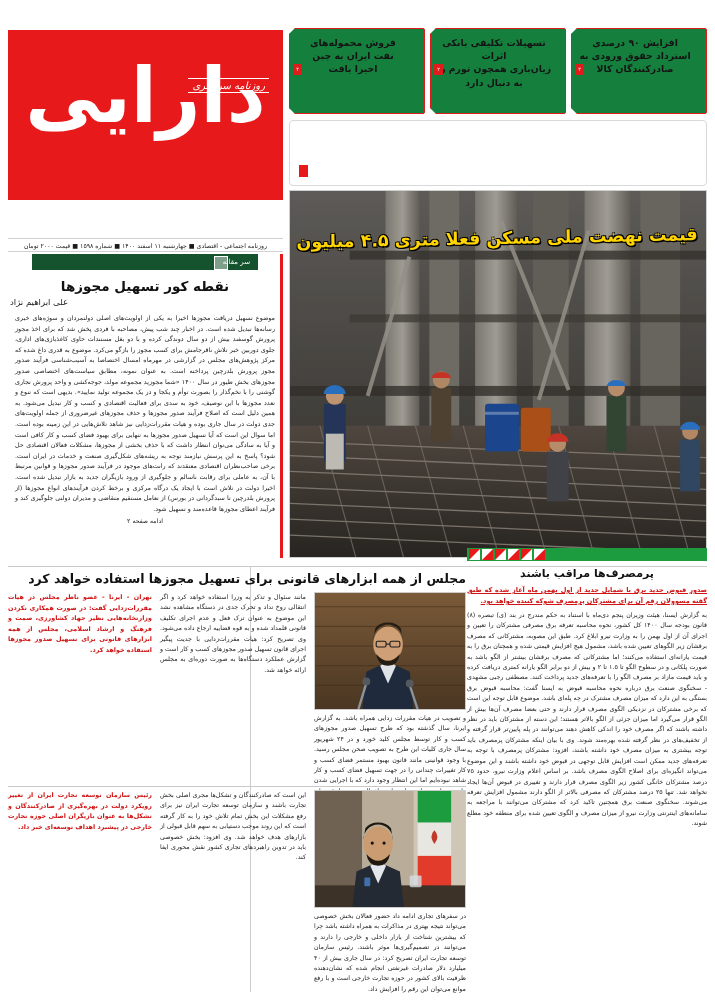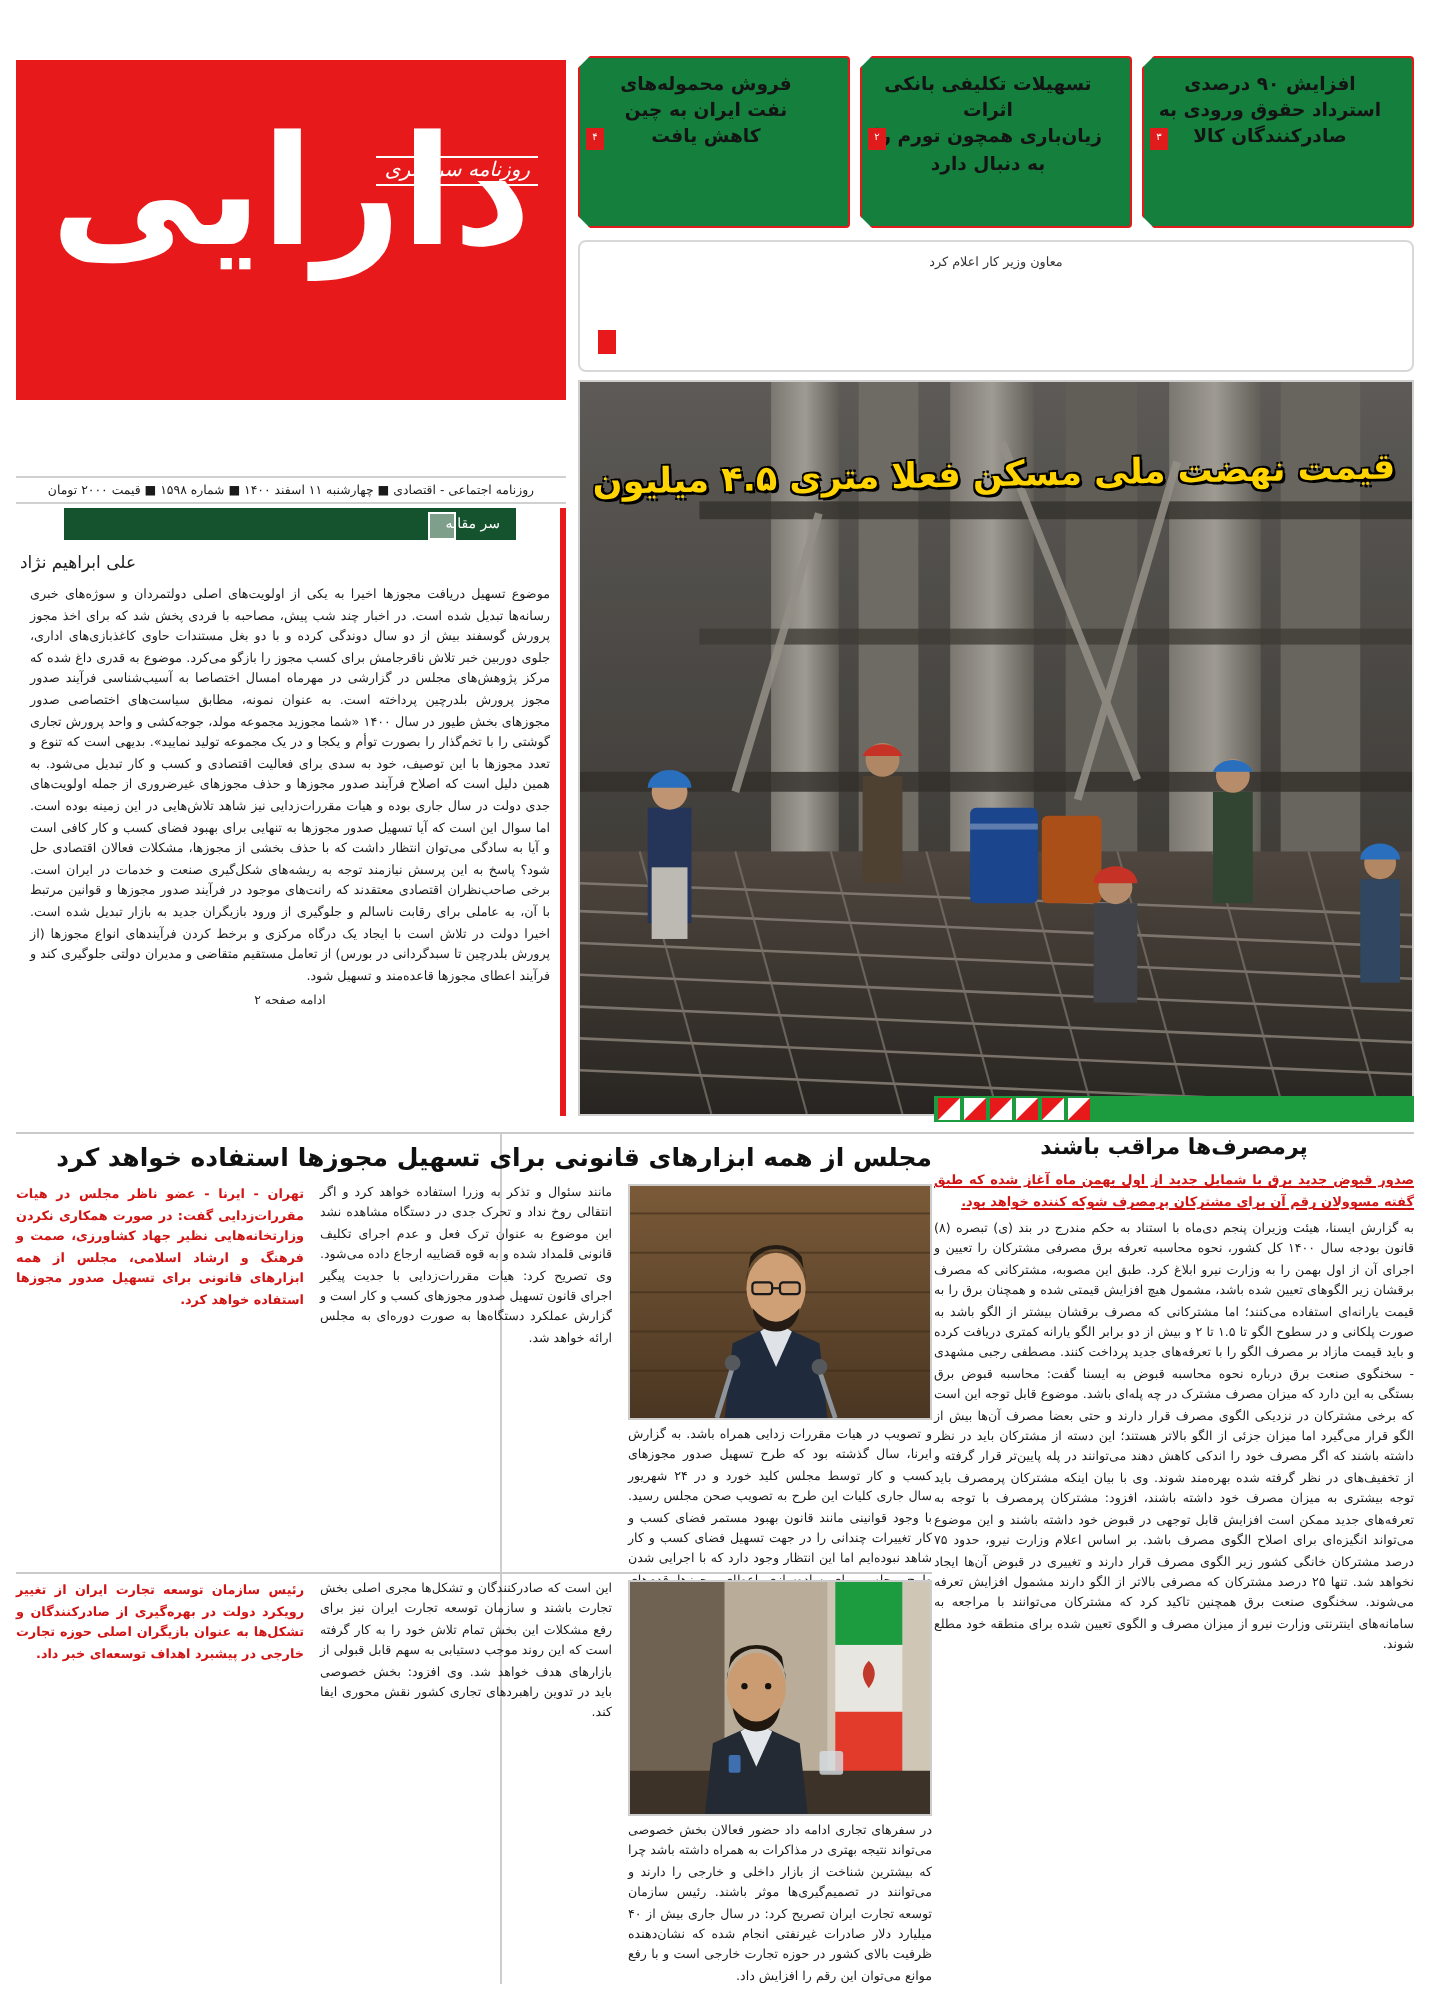--- a/index.html
+++ b/index.html
@@ -164,33 +164,32 @@
           <div>زیان‌باری همچون تورم را</div>
           <div>به دنبال دارد</div>
         </div>
       </div>
 
       <div class="teaser">
         <div class="teaser-mark">۴</div>
         <div class="teaser-txt">
           <div>فروش محموله‌های</div>
           <div>نفت ایران به چین</div>
-          <div>کاهش یافت</div>
+          <div>اخیرا یافت</div>
         </div>
       </div>
 
     </div>
 
     <div class="masthead">
       <div class="mast-title">دارایی</div>
       <div class="mast-sub">روزنامه سراسری</div>
     </div>
 
     <div class="headbox">
-      <div class="head-kicker">معاون وزیر کار اعلام کرد</div>
       <div class="head-mark"></div>
     </div>
 
   </div>
 
   <div class="infostrip">روزنامه اجتماعی - اقتصادی ■ چهارشنبه ۱۱ اسفند ۱۴۰۰ ■ شماره ۱۵۹۸ ■ قیمت ۲۰۰۰ تومان</div>
 
   <div class="photo">
     <svg viewBox="0 0 418 368" preserveAspectRatio="none">
       <defs>
@@ -281,20 +280,21 @@
       <rect x="0" y="0" width="418" height="368" fill="#000" opacity="0.12"></rect>
     </svg>
     <div class="photo-overlay">قیمت نهضت ملی مسکن فعلا متری ۴.۵ میلیون</div>
   </div>
 
   <div class="editorial">
     <div class="ed-tag">
       <span class="ed-tag-label">سر مقاله</span>
       <span class="ed-tag-x"></span>
     </div>
+    <div class="ed-title">نقطه کور تسهیل مجوزها</div>
     <div class="ed-author">علی ابراهیم نژاد</div>
     <div class="ed-body">
       <span>موضوع تسهیل دریافت مجوزها اخیرا به یکی از اولویت‌های اصلی دولتمردان و سوژه‌های خبری رسانه‌ها تبدیل شده است. در اخبار چند شب پیش، مصاحبه با فردی پخش شد که برای اخذ مجوز پرورش گوسفند بیش از دو سال دوندگی کرده و با دو بغل مستندات حاوی کاغذبازی‌های اداری، جلوی دوربین خبر تلاش ناقرجامش برای کسب مجوز را بازگو می‌کرد. موضوع به قدری داغ شده که مرکز پژوهش‌های مجلس در گزارشی در مهرماه امسال اختصاصا به آسیب‌شناسی فرآیند صدور مجوز پرورش بلدرچین پرداخته است. به عنوان نمونه، مطابق سیاست‌های اختصاصی صدور مجوزهای بخش طیور در سال ۱۴۰۰ «شما مجوزید مجموعه مولد، جوجه‌کشی و واحد پرورش تجاری گوشتی را با تخم‌گذار را بصورت توأم و یکجا و در یک مجموعه تولید نمایید». بدیهی است که تنوع و تعدد مجوزها با این توصیف، خود به سدی برای فعالیت اقتصادی و کسب و کار تبدیل می‌شود. به همین دلیل است که اصلاح فرآیند صدور مجوزها و حذف مجوزهای غیرضروری از جمله اولویت‌های جدی دولت در سال جاری بوده و هیات مقررات‌زدایی نیز شاهد تلاش‌هایی در این زمینه بوده است. اما سوال این است که آیا تسهیل صدور مجوزها به تنهایی برای بهبود فضای کسب و کار کافی است و آیا به سادگی می‌توان انتظار داشت که با حذف بخشی از مجوزها، مشکلات فعالان اقتصادی حل شود؟ پاسخ به این پرسش نیازمند توجه به ریشه‌های شکل‌گیری صنعت و خدمات در ایران است. برخی صاحب‌نظران اقتصادی معتقدند که رانت‌های موجود در فرآیند صدور مجوزها و قوانین مرتبط با آن، به عاملی برای رقابت ناسالم و جلوگیری از ورود بازیگران جدید به بازار تبدیل شده است. اخیرا دولت در تلاش است با ایجاد یک درگاه مرکزی و برخط کردن فرآیندهای انواع مجوزها (از پرورش بلدرچین تا سبدگردانی در بورس) از تعامل مستقیم متقاضی و مدیران دولتی جلوگیری کند و فرآیند اعطای مجوزها قاعده‌مند و تسهیل شود.</span>
       <span class="ed-more">ادامه صفحه ۲</span>
     </div>
   </div>
 
   <div class="hdiv" style="top:566px;"></div>
   <div class="vsep" style="top:566px;left:250px;height:426px;"></div>
   <div class="hdiv" style="top:786px;left:8px;right:249px;"></div>

